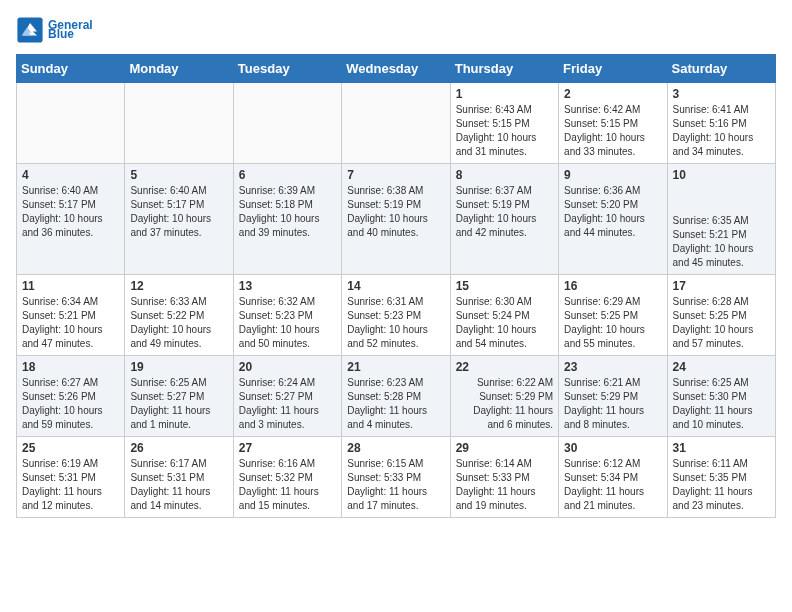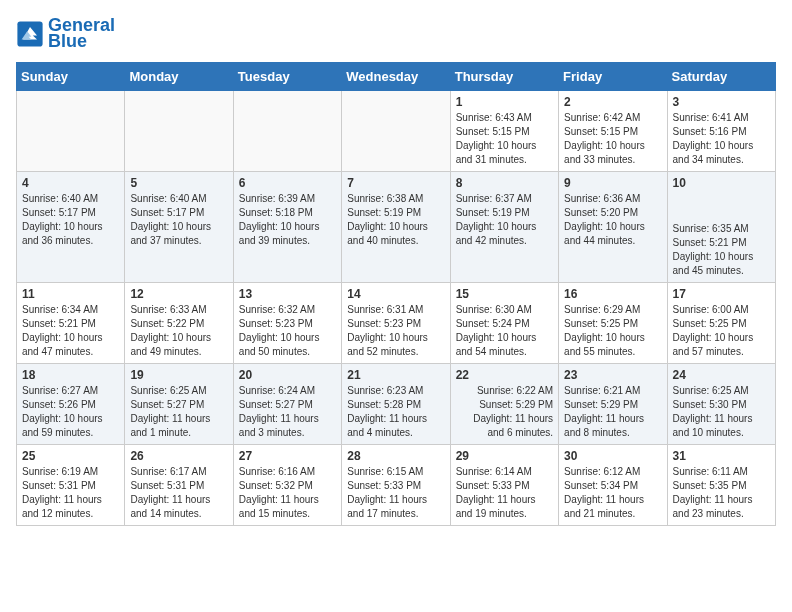--- a/index.html
+++ b/index.html
@@ -15,21 +15,21 @@
       justify-content: space-between;
       align-items: flex-start;
       margin-bottom: 10px;
     }
     .logo {
       display: flex;
       align-items: center;
       gap: 4px;
     }
     .logo-text {
-      font-size: 18px;
+      font-size: 12px;
       font-weight: bold;
       color: #333;
       line-height: 1.1;
     }
     .logo-text span {
       color: #1a6bb5;
     }
     .logo-icon {
       width: 28px;
       height: 28px;
@@ -225,21 +225,21 @@
 Daylight: 10 hours and 54 minutes.</div>
         </td>
         <td>
           <div class="day-number">16</div>
           <div class="day-info" style="white-space: pre-line;">Sunrise: 6:29 AM
 Sunset: 5:25 PM
 Daylight: 10 hours and 55 minutes.</div>
         </td>
         <td>
           <div class="day-number">17</div>
-          <div class="day-info" style="white-space: pre-line;">Sunrise: 6:00 AM
+          <div class="day-info" style="white-space: pre-line;">Sunrise: 6:28 AM
 Sunset: 5:25 PM
 Daylight: 10 hours and 57 minutes.</div>
         </td>
       </tr>
       <tr>
         <td>
           <div class="day-number">18</div>
           <div class="day-info" style="white-space: pre-line;">Sunrise: 6:27 AM
 Sunset: 5:26 PM
 Daylight: 10 hours and 59 minutes.</div>

